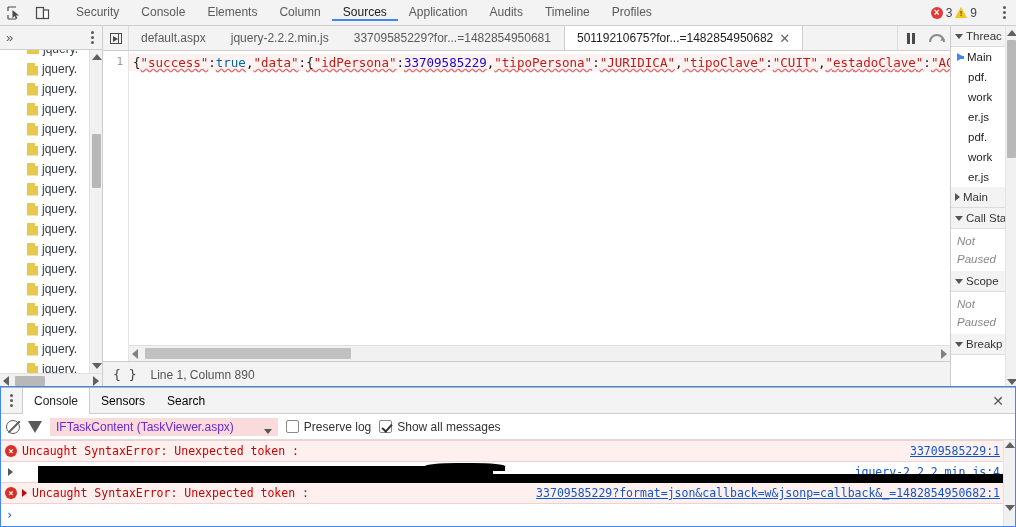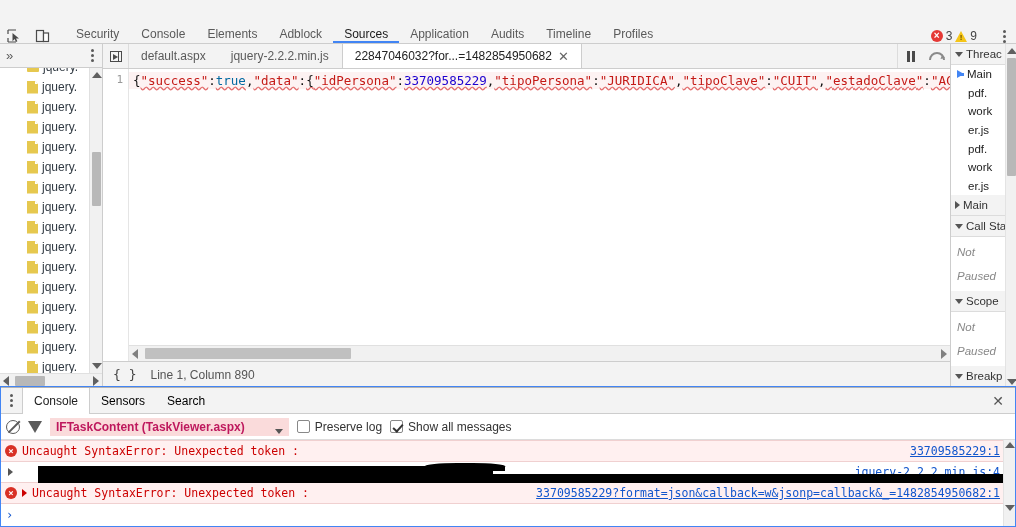--- a/index.html
+++ b/index.html
@@ -10,22 +10,22 @@
     background: #fff;
     font-family: "Liberation Sans", sans-serif;
     font-size: 12px;
     color: #303942;
     -webkit-font-smoothing: antialiased;
   }
   #app { position: relative; width: 1016px; height: 527px; display: flex; flex-direction: column; }
 
   
   .top-toolbar {
-    height: 44px; min-height: 26px;
-    display: flex; align-items: flex-end;
+    height: 26px; min-height: 26px;
+    display: flex; align-items: center;
     background: #f3f3f3;
     border-bottom: 1px solid #cdcdcd;
   }
   .tb-icon-btn {
     width: 28px; display: flex; align-items: center; justify-content: center;
     cursor: pointer;
   }
   .tb-sep { width: 1px; background: #d0d0d0; margin: 5px 4px; }
   .main-tabs { display: flex; align-items: stretch; flex: 1; }
   .main-tab {
@@ -271,21 +271,21 @@
     border-top: 4px solid transparent; border-bottom: 4px solid transparent;
     border-left: 7px solid #4285f4; flex: 0 0 auto;
     position: relative;
   }
   .blue-arrow::before {
     content: ""; position: absolute; left: -4px; top: -1.5px;
     width: 4px; height: 3px; background: #4285f4;
   }
   .notpaused {
     font-style: italic; color: #888; font-size: 11.5px;
-    padding: 3px 0 3px 6px; line-height: 24px;
+    padding: 3px 0 3px 6px; line-height: 18px;
   }
   .sb-vscroll {
     position: absolute; right: 0; top: 0; width: 11px; height: 100%;
     background: #f1f1f1; border-left: 1px solid #e3e3e3;
   }
   .sb-vscroll .thumb {
     position: absolute; left: 1px; width: 9px; background: #b8b8b8; border-radius: 1px;
   }
 
   
@@ -329,23 +329,23 @@
     width: 16px; height: 1.6px; background: #5a5a5a;
     transform: rotate(-45deg);
   }
   .filter-ico {
     width: 0; height: 0; cursor: pointer; flex: 0 0 auto;
     border-left: 7px solid transparent; border-right: 7px solid transparent;
     border-top: 12px solid #5a5a5a;
     position: relative;
   }
   .ctx-select {
-    background: #fadbdb; color: #be185d; font-size: 12px;
+    background: #fadbdb; color: #6d28d9; font-size: 12px;
     padding: 2px 6px; display: flex; align-items: flex-end; gap: 30px;
-    cursor: pointer; border: none; font-weight: bold;
+    cursor: pointer; border: none;
   }
   .sel-caret {
     width: 0; height: 0;
     border-left: 4px solid transparent; border-right: 4px solid transparent;
     border-top: 5px solid #555;
   }
   .cb-wrap { display: flex; align-items: center; gap: 5px; font-size: 12px; color: #333; cursor: pointer; }
   .cb {
     width: 13px; height: 13px; border: 1px solid #888; background: #fff;
     border-radius: 2px; position: relative; flex: 0 0 auto;
@@ -421,21 +421,21 @@
       <div class="main-tab">
           <span>Security</span>
         </div>
       <div class="main-tab">
           <span>Console</span>
         </div>
       <div class="main-tab">
           <span>Elements</span>
         </div>
       <div class="main-tab">
-          <span>Adblock</span>
+          <span>Column</span>
         </div>
       <div class="main-tab active">
           <span>Sources</span>
         </div>
       <div class="main-tab">
           <span>Application</span>
         </div>
       <div class="main-tab">
           <span>Audits</span>
         </div>
@@ -559,22 +559,25 @@
         <div class="navshow-btn">
           <span class="nav-glyph"></span>
         </div>
         <div class="ed-tabs">
           <div class="ed-tab">
             <span>default.aspx</span>
           </div>
           <div class="ed-tab">
             <span>jquery-2.2.2.min.js</span>
           </div>
+          <div class="ed-tab">
+            <span>33709585229?for...=1482854950681</span>
+          </div>
           <div class="ed-tab active">
-            <span>22847046032?for...=1482854950682</span>
+            <span>50119210675?for...=1482854950682</span>
             <span class="tab-close">✕</span>
           </div>
         </div>
         <div class="dbg-controls">
           <div class="dbg-btn">
             <span class="pause-glyph">
                 <i></i>
                 <i></i>
               </span>
           </div>

